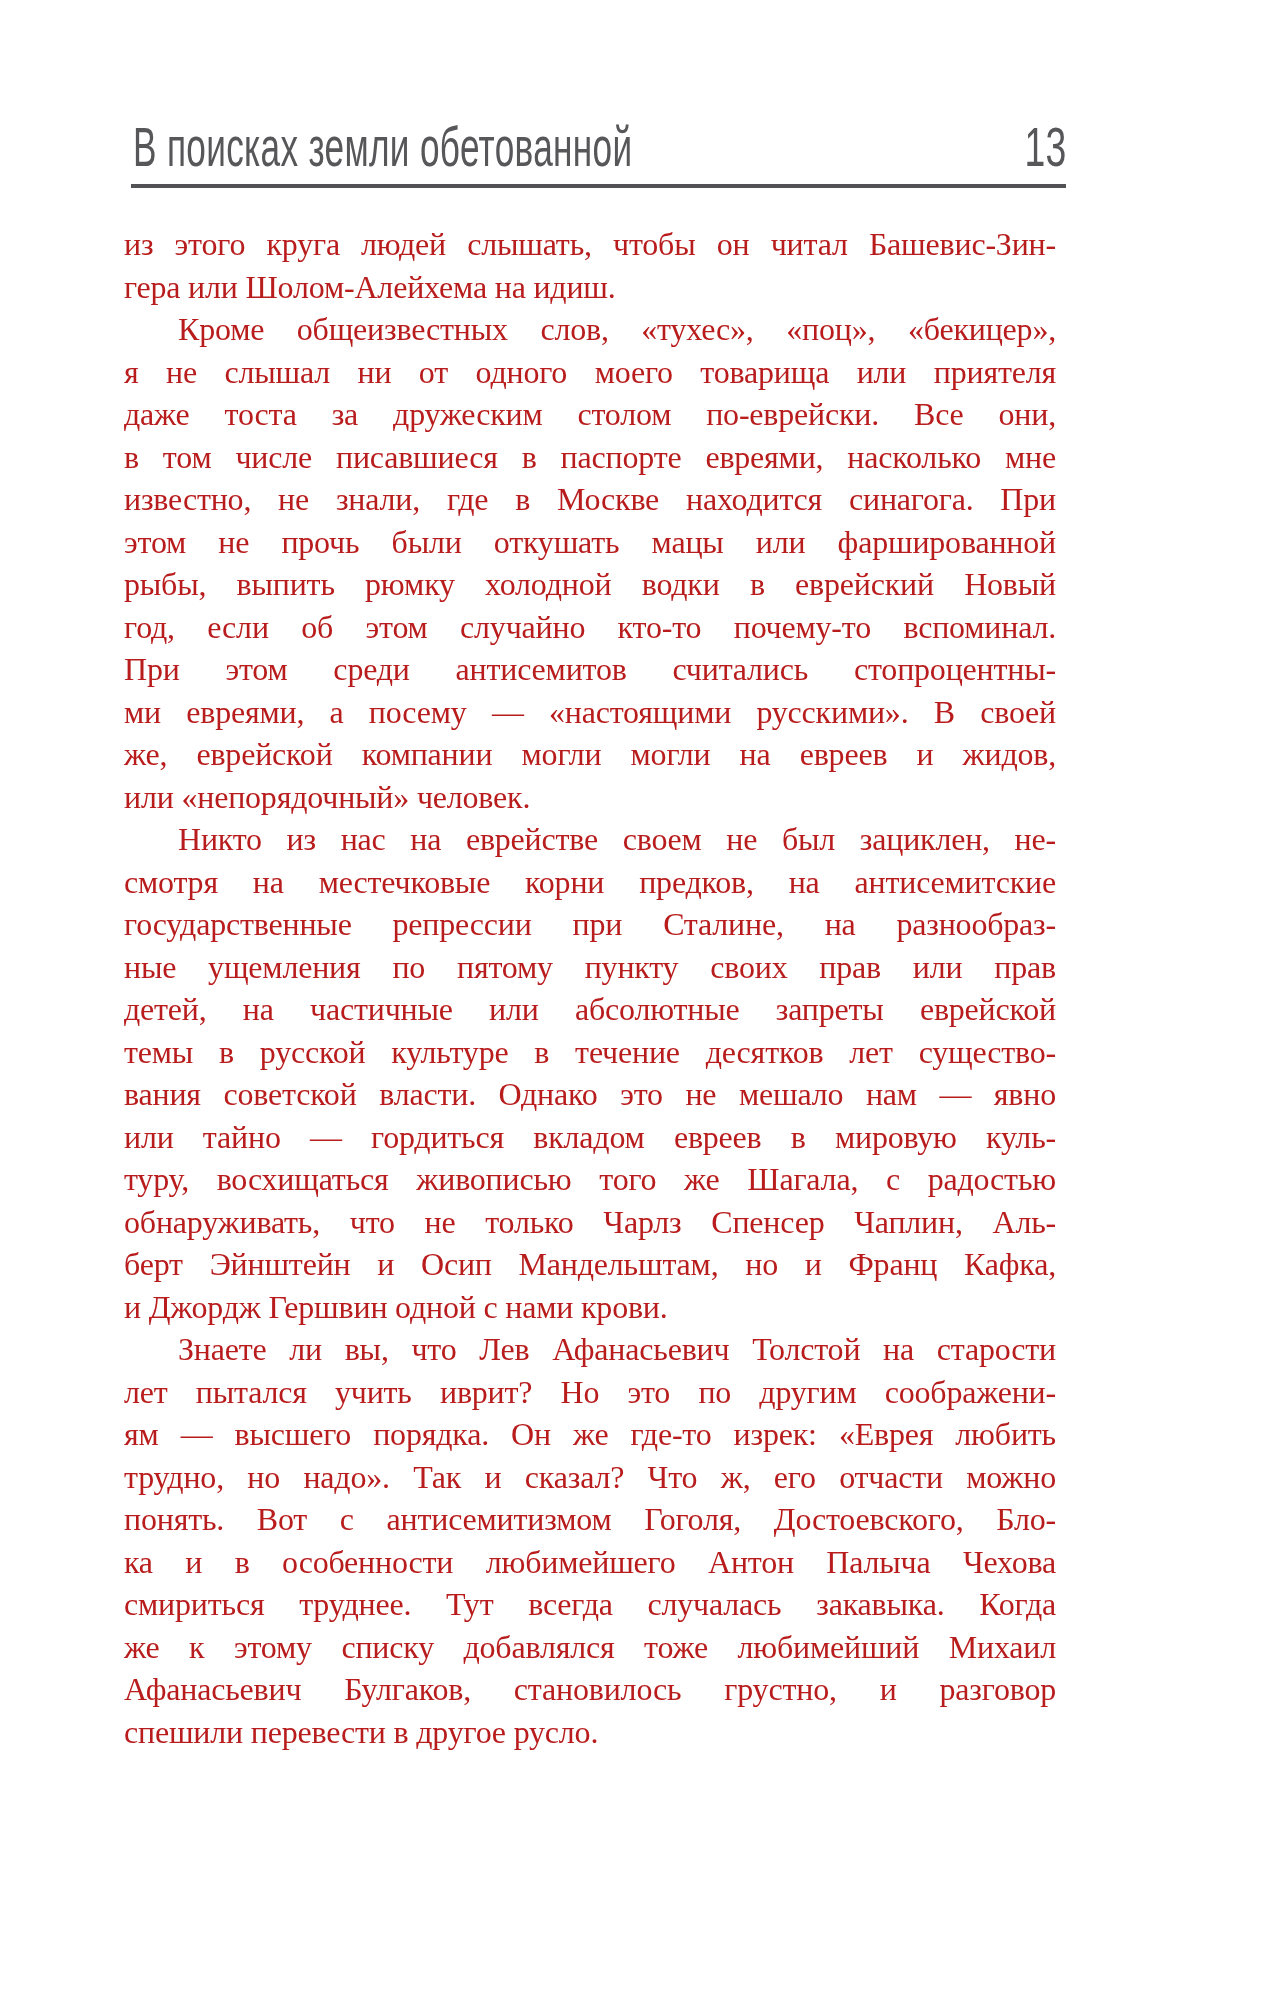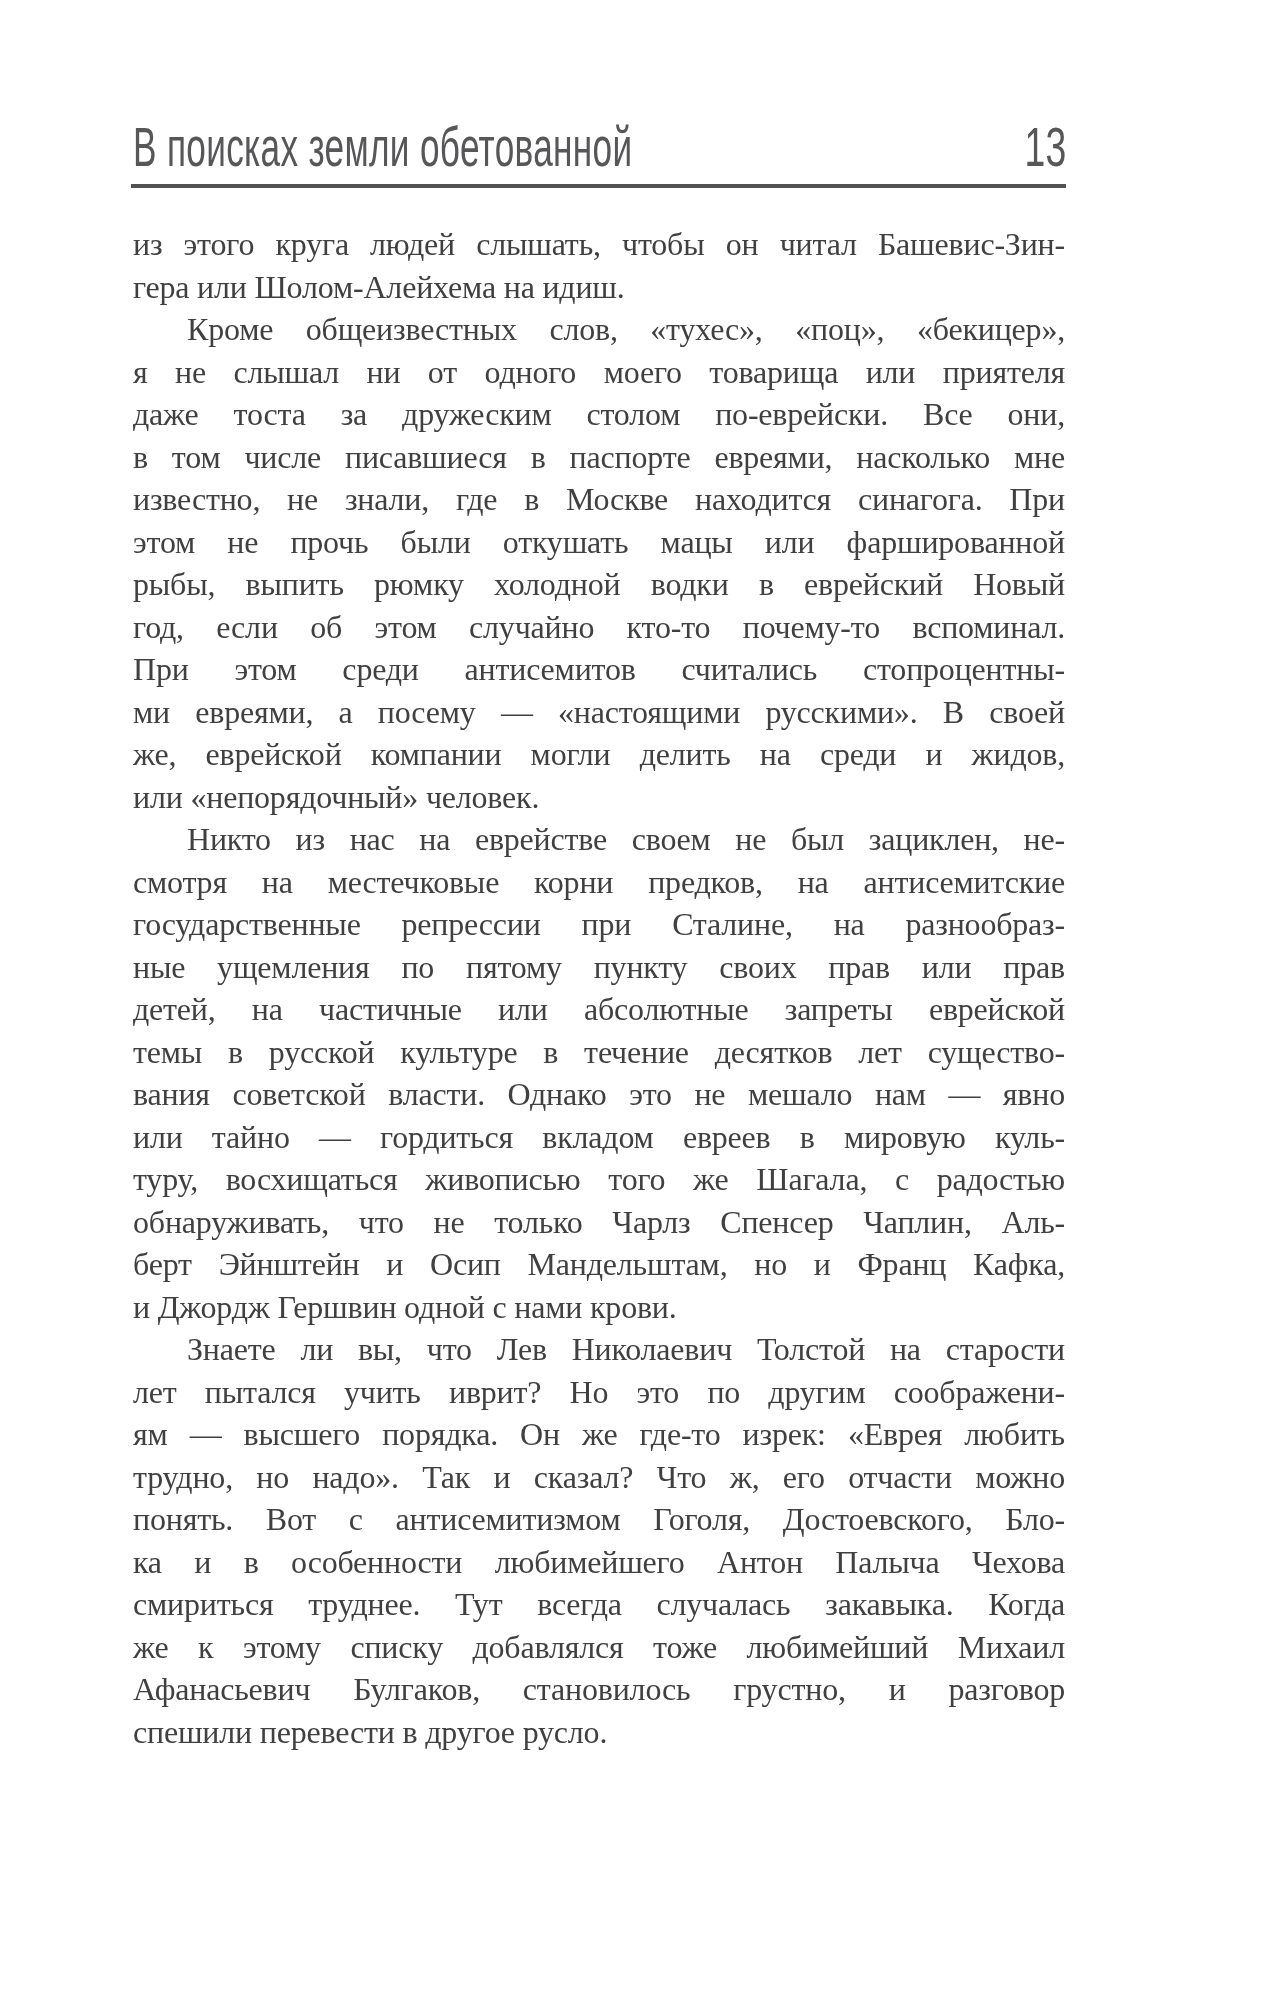--- a/index.html
+++ b/index.html
@@ -53,27 +53,27 @@
     position: absolute;
     left: 131px;
     top: 184px;
     width: 935px;
     height: 4px;
     background: #525255;
   }
   
   .body-text {
     position: absolute;
-    left: 133px;
+    left: 124px;
     top: 223px;
     width: 932px;
     font-family: "Liberation Serif", "DejaVu Serif", serif;
     font-size: 32px;
     line-height: 42.5px;
-    color: #404040;
+    color: #b91c1c;
     letter-spacing: -0.2px;
   }
   .body-text .line {
     text-align: justify;
     text-align-last: justify;
     white-space: normal;
     height: 42.5px;
     overflow: visible;
   }
   .body-text .line.para-end {
@@ -98,35 +98,35 @@
       <div class="line indent">Кроме общеизвестных слов, «тухес», «поц», «бекицер»,</div>
       <div class="line">я не слышал ни от одного моего товарища или приятеля</div>
       <div class="line">даже тоста за дружеским столом по-еврейски. Все они,</div>
       <div class="line">в том числе писавшиеся в паспорте евреями, насколько мне</div>
       <div class="line">известно, не знали, где в Москве находится синагога. При</div>
       <div class="line">этом не прочь были откушать мацы или фаршированной</div>
       <div class="line">рыбы, выпить рюмку холодной водки в еврейский Новый</div>
       <div class="line">год, если об этом случайно кто-то почему-то вспоминал.</div>
       <div class="line">При этом среди антисемитов считались стопроцентны-</div>
       <div class="line">ми евреями, а посему — «настоящими русскими». В своей</div>
-      <div class="line">же, еврейской компании могли делить на среди и жидов,</div>
+      <div class="line">же, еврейской компании могли могли на евреев и жидов,</div>
       <div class="line para-end">или «непорядочный» человек.</div>
       <div class="line indent">Никто из нас на еврействе своем не был зациклен, не-</div>
       <div class="line">смотря на местечковые корни предков, на антисемитские</div>
       <div class="line">государственные репрессии при Сталине, на разнообраз-</div>
       <div class="line">ные ущемления по пятому пункту своих прав или прав</div>
       <div class="line">детей, на частичные или абсолютные запреты еврейской</div>
       <div class="line">темы в русской культуре в течение десятков лет существо-</div>
       <div class="line">вания советской власти. Однако это не мешало нам — явно</div>
       <div class="line">или тайно — гордиться вкладом евреев в мировую куль-</div>
       <div class="line">туру, восхищаться живописью того же Шагала, с радостью</div>
       <div class="line">обнаруживать, что не только Чарлз Спенсер Чаплин, Аль-</div>
       <div class="line">берт Эйнштейн и Осип Мандельштам, но и Франц Кафка,</div>
       <div class="line para-end">и Джордж Гершвин одной с нами крови.</div>
-      <div class="line indent">Знаете ли вы, что Лев Николаевич Толстой на старости</div>
+      <div class="line indent">Знаете ли вы, что Лев Афанасьевич Толстой на старости</div>
       <div class="line">лет пытался учить иврит? Но это по другим соображени-</div>
       <div class="line">ям — высшего порядка. Он же где-то изрек: «Еврея любить</div>
       <div class="line">трудно, но надо». Так и сказал? Что ж, его отчасти можно</div>
       <div class="line">понять. Вот с антисемитизмом Гоголя, Достоевского, Бло-</div>
       <div class="line">ка и в особенности любимейшего Антон Палыча Чехова</div>
       <div class="line">смириться труднее. Тут всегда случалась закавыка. Когда</div>
       <div class="line">же к этому списку добавлялся тоже любимейший Михаил</div>
       <div class="line">Афанасьевич Булгаков, становилось грустно, и разговор</div>
       <div class="line para-end">спешили перевести в другое русло.</div>
     </div>

